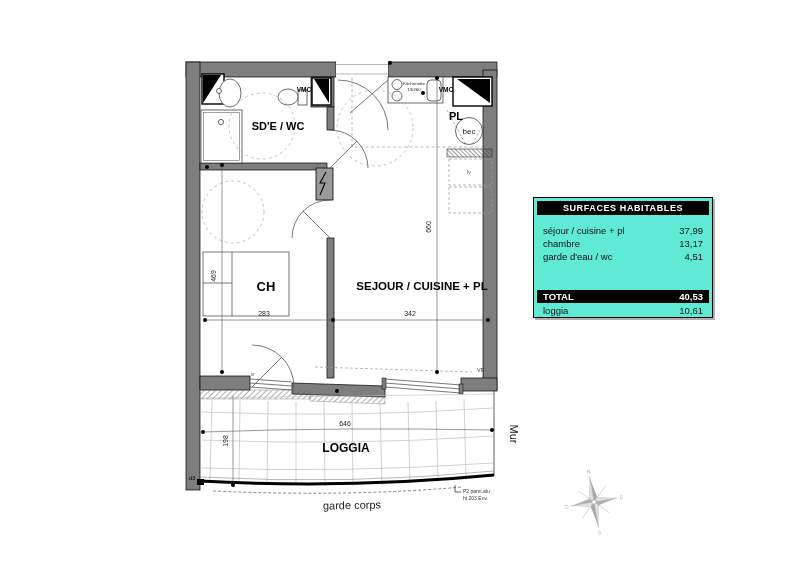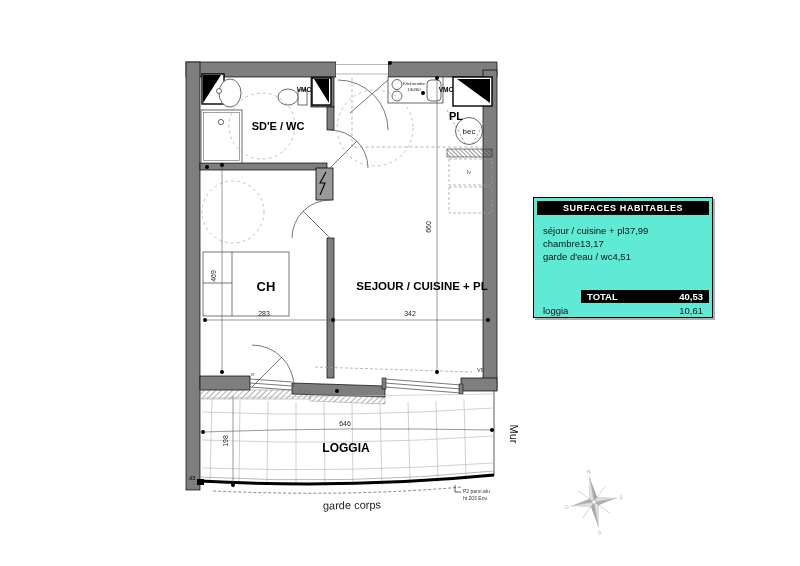--- a/index.html
+++ b/index.html
@@ -11,25 +11,25 @@
     position:absolute;left:533px;top:197px;width:180px;height:121px;
     background:#5eead4;border:1.6px solid #000;box-sizing:border-box;
     box-shadow:2px 2px 0 rgba(110,110,110,.55);
     padding:3px;font-size:9.5px;color:#111;
   }
   .surf-header{
     background:#000;color:#fff;font-weight:bold;text-align:center;
     font-size:9px;letter-spacing:.6px;line-height:14px;height:14px;
   }
   .surf-body{padding:9px 6px 0 6px;}
-  .surf-row{display:flex;line-height:13px;}
+  .surf-row{display:flex;justify-content:space-between;line-height:13px;}
   .surf-spacer{height:27px;}
   .surf-total{
     background:#000;color:#fff;font-weight:bold;display:flex;
-    justify-content:space-between;line-height:13px;padding:0 6px;margin-left:44px;
+    justify-content:space-between;line-height:13px;padding:0 6px;
   }
   .surf-extra{display:flex;justify-content:space-between;line-height:14px;padding:1px 6px 0 6px;}
   text{font-family:"Liberation Sans",sans-serif;}
 </style>
 </head>
 <body>
 
 <div id="stage">
 
 <svg id="plan-svg" width="800" height="566" viewBox="0 0 800 566">

